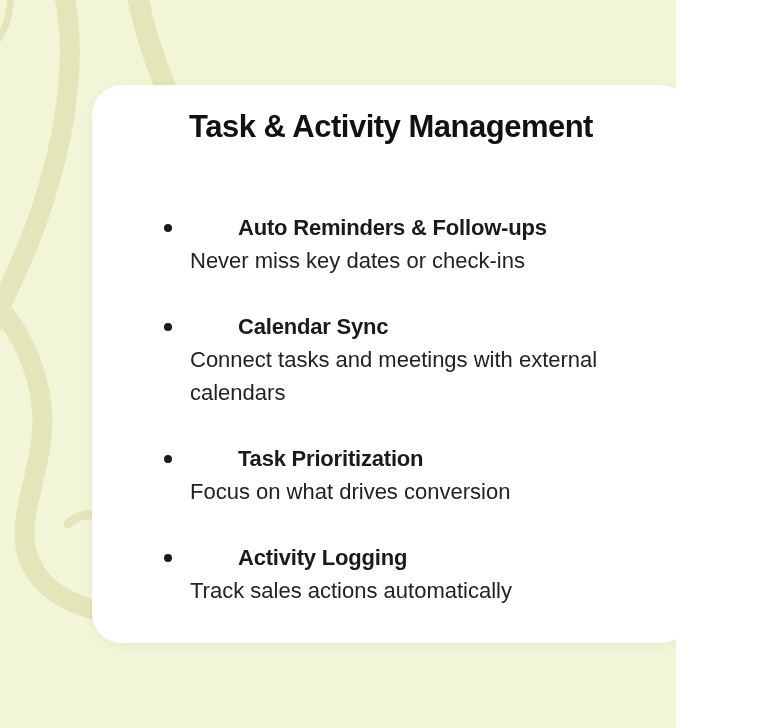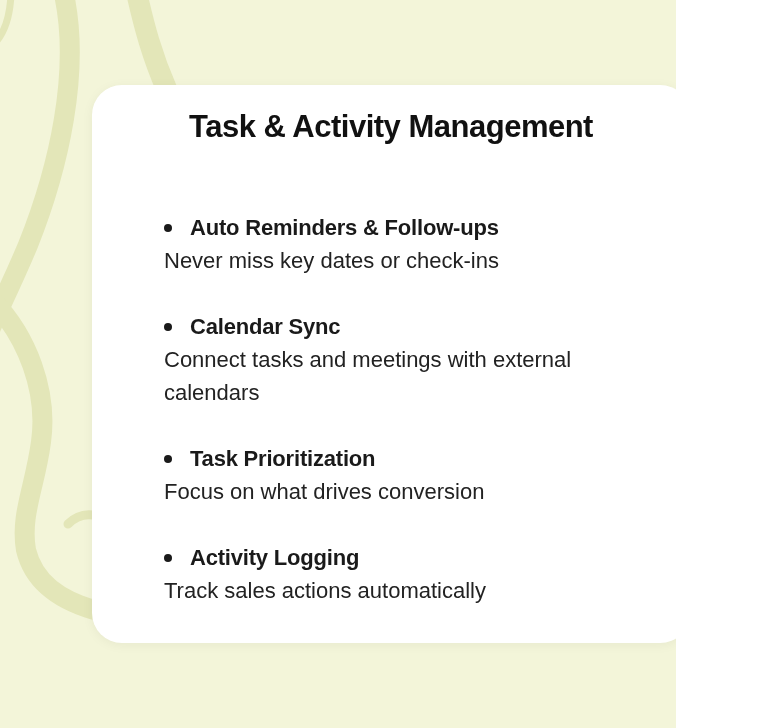--- a/index.html
+++ b/index.html
@@ -53,35 +53,37 @@
     list-style: none;
     margin-top: 64px;
     padding-left: 72px;
     padding-right: 30px;
   }
   .item { margin-bottom: 33px; }
   .head-row {
     display: flex;
     align-items: center;
     line-height: 33px;
+    gap: 48px;
   }
   .dot {
     width: 8px; height: 8px;
     border-radius: 50%;
     background: var(--heading-color);
     flex: 0 0 8px;
     margin-right: 18px;
   }
   .head {
     font-size: 22px;
     font-weight: 700;
     letter-spacing: -0.2px;
     color: var(--heading-color);
   }
   .desc {
+    margin-left: 26px;
     max-width: 468px;
     font-size: 22px;
     font-weight: 400;
     line-height: 33px;
     color: var(--body-color);
   }
 </style>
 </head>
 <body>
 

